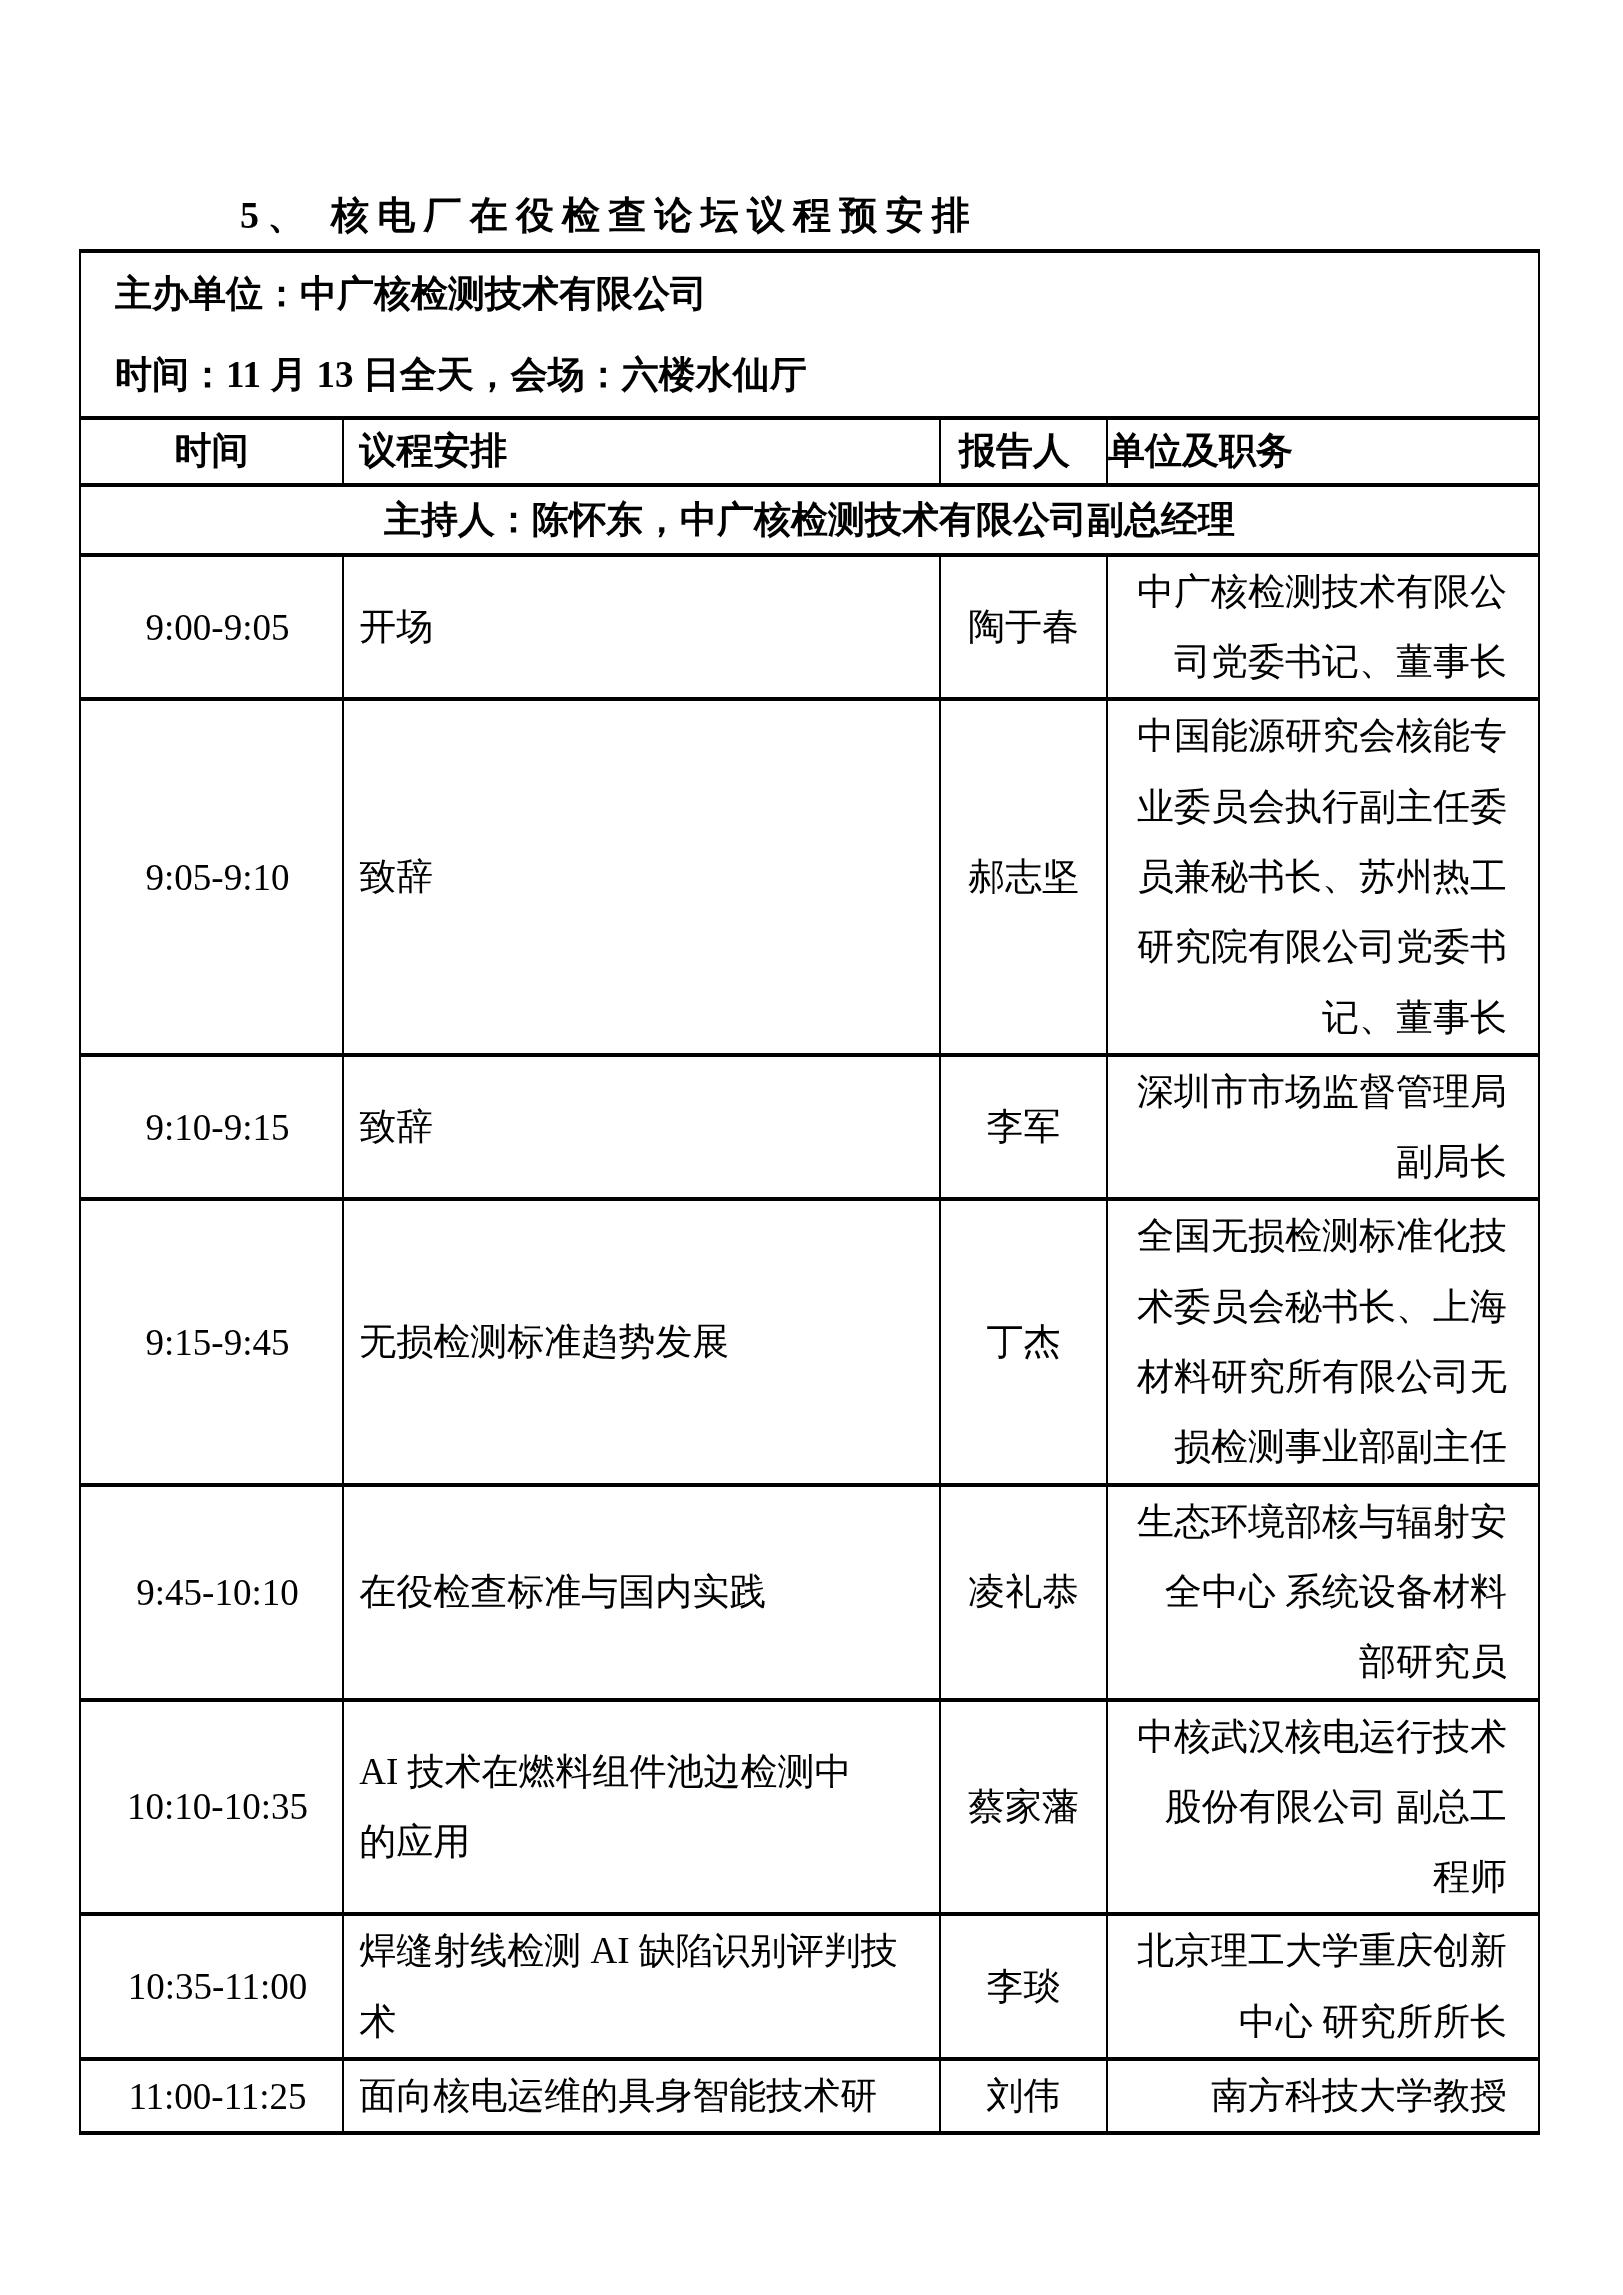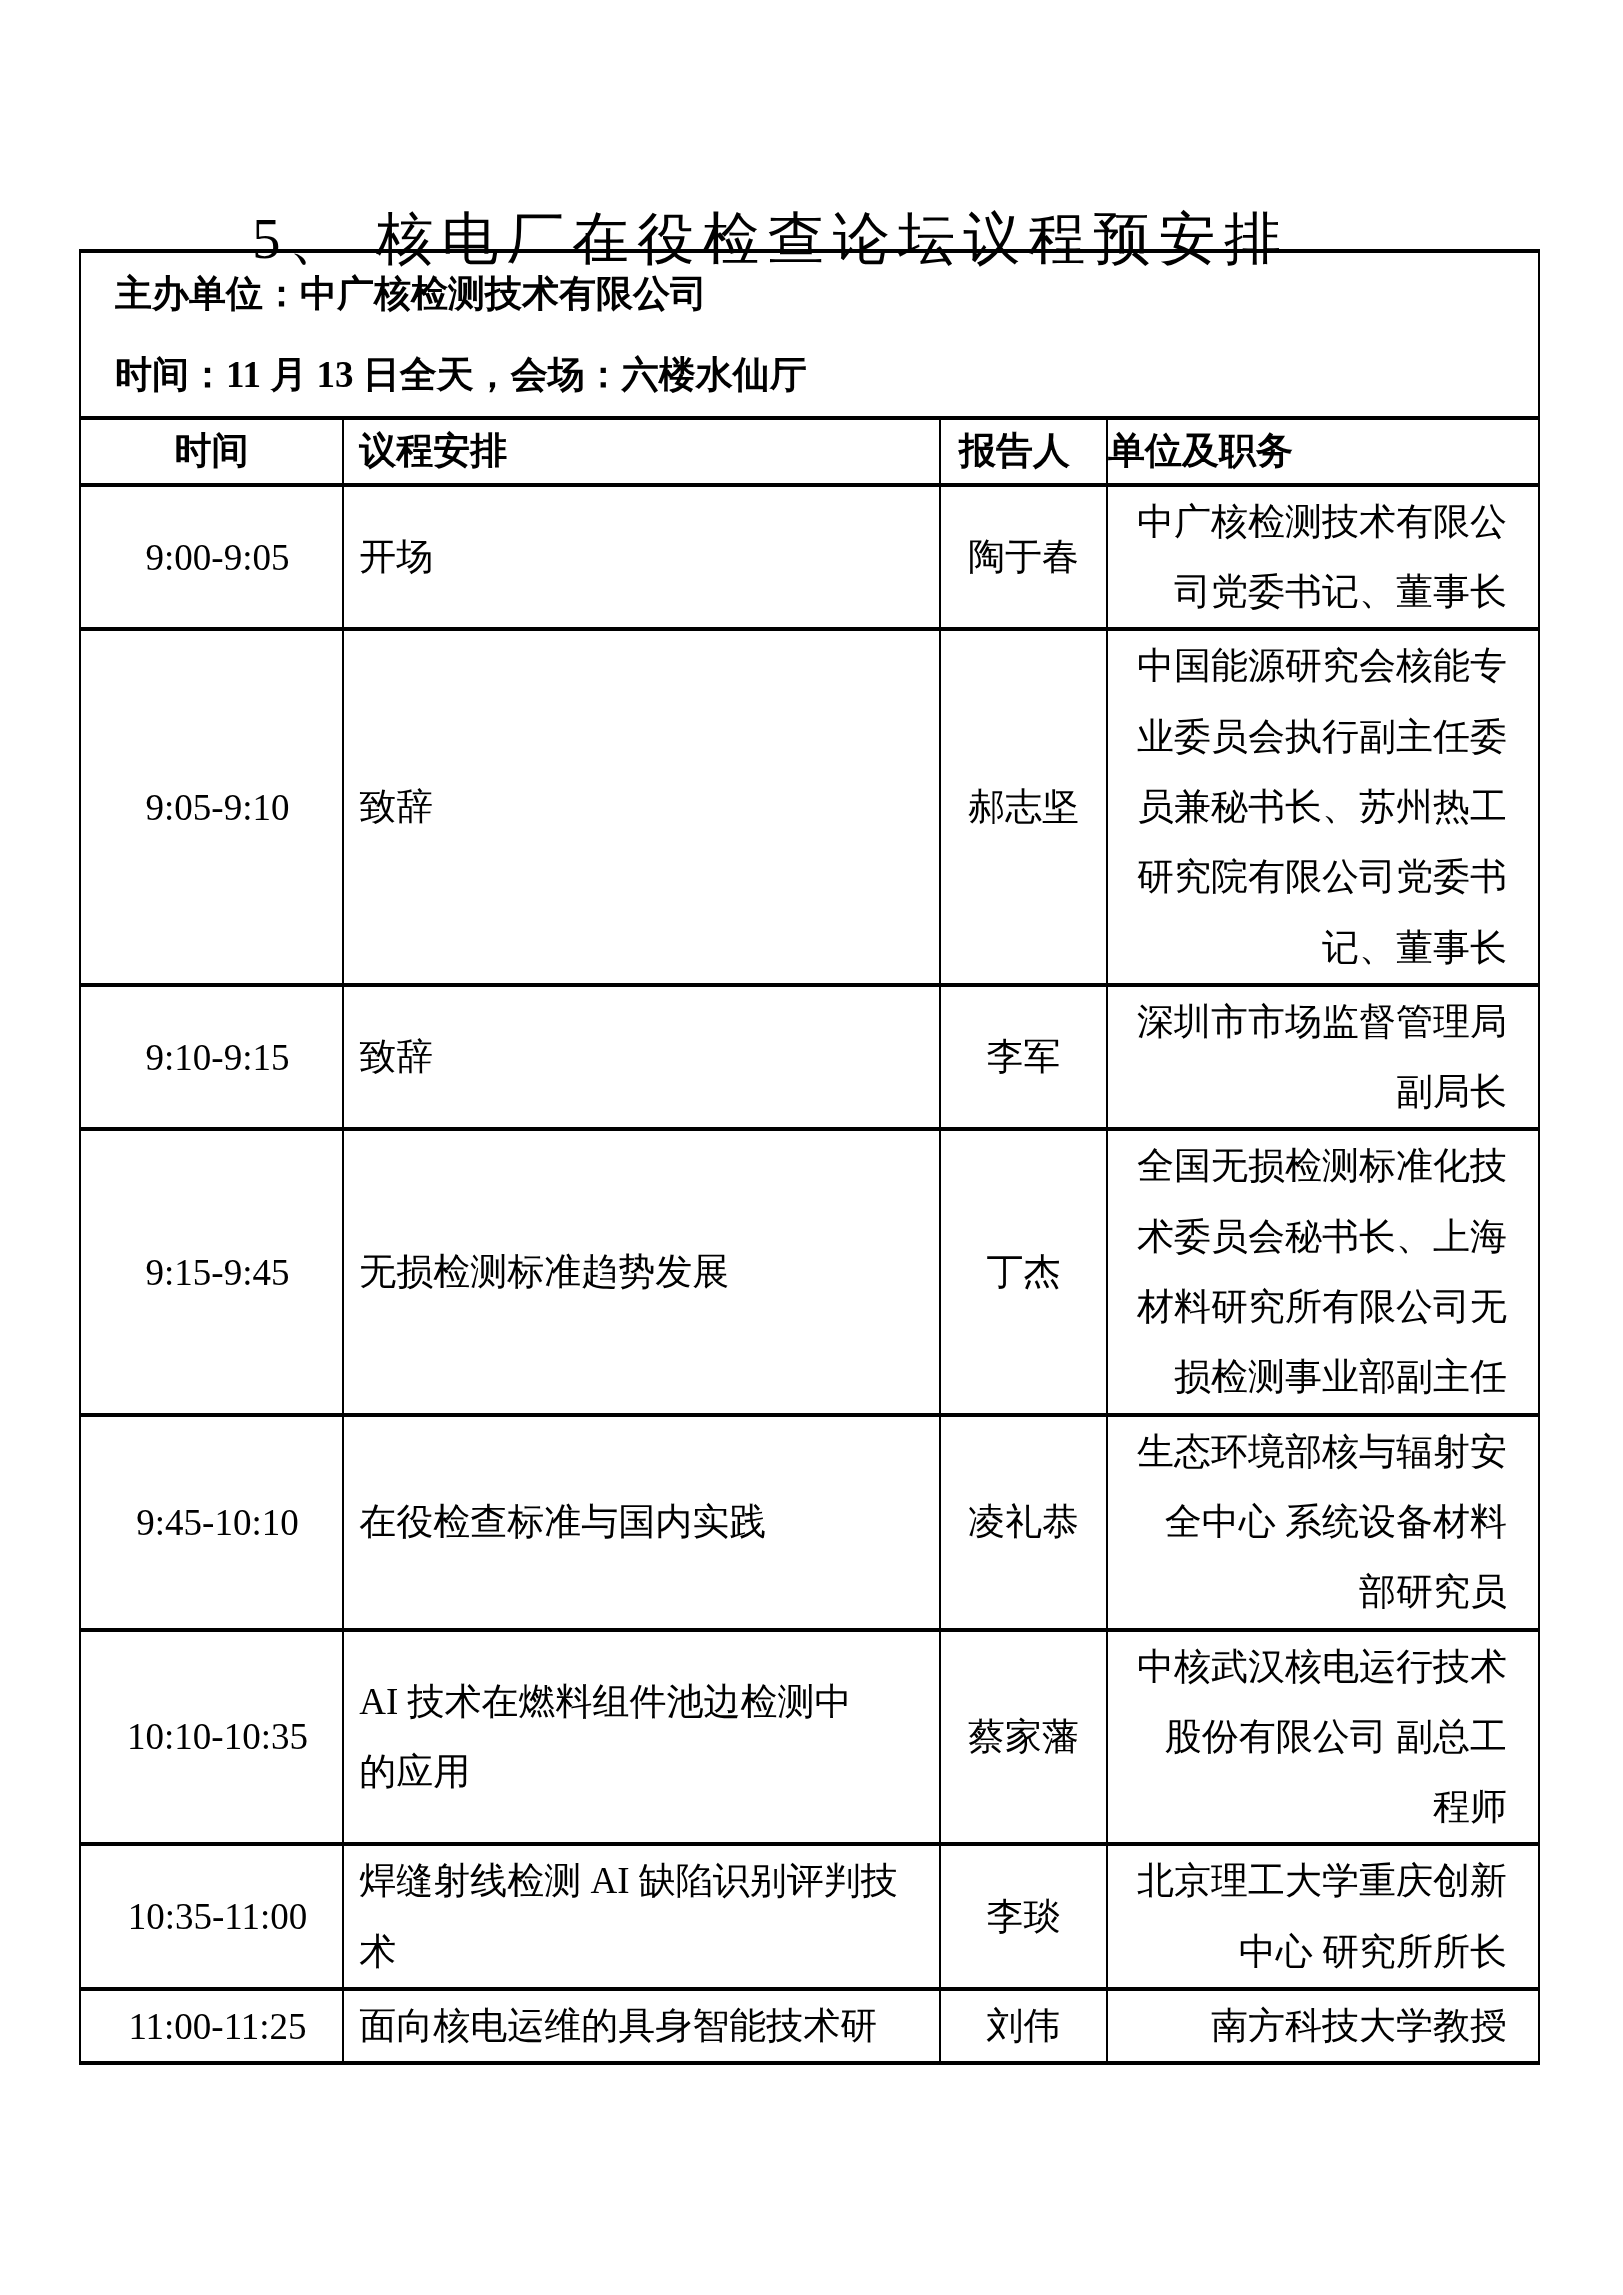--- a/index.html
+++ b/index.html
@@ -4,22 +4,22 @@
 <style>
   html,body{margin:0;padding:0;background:#ffffff;}
   .page{
     position:relative;
     width:1623px;height:2295px;
     background:#ffffff;color:#000000;
     font-family:"Liberation Serif","DejaVu Serif",serif;
     overflow:hidden;
   }
   .doc-title{
-    position:absolute;left:240px;top:193px;margin:12px;
-    font-size:57px;font-weight:normal;letter-spacing:8.2px;
+    position:absolute;left:240px;top:193px;margin:0;
+    font-size:38px;font-weight:bold;letter-spacing:8.2px;
     line-height:1.2;white-space:nowrap;
   }
   table.agenda{
     position:absolute;left:79px;top:249px;
     width:1459px;table-layout:fixed;
     border-collapse:collapse;
     font-size:37px;
   }
   col.c-time{width:263px;}
   col.c-agenda{width:597px;}
@@ -77,20 +77,23 @@
       </td>
     </tr>
 
     <tr class="header-row">
       <th class="th-time">时间</th>
       <th class="th-agenda">议程安排</th>
       <th class="th-speaker">报告人</th>
       <th class="th-affil">单位及职务</th>
     </tr>
 
+    <tr class="moderator-row">
+      <td colspan="4" class="moderator-cell">主持人：陈怀东，中广核检测技术有限公司副总经理</td>
+    </tr>
 
     <tr class="data-row r0">
       <td class="td-time">9:00-9:05</td>
       <td class="td-agenda">开场</td>
       <td class="td-speaker">陶于春</td>
       <td class="td-affil">中广核检测技术有限公
 司党委书记、董事长</td>
     </tr>
 
     <tr class="data-row r1">

